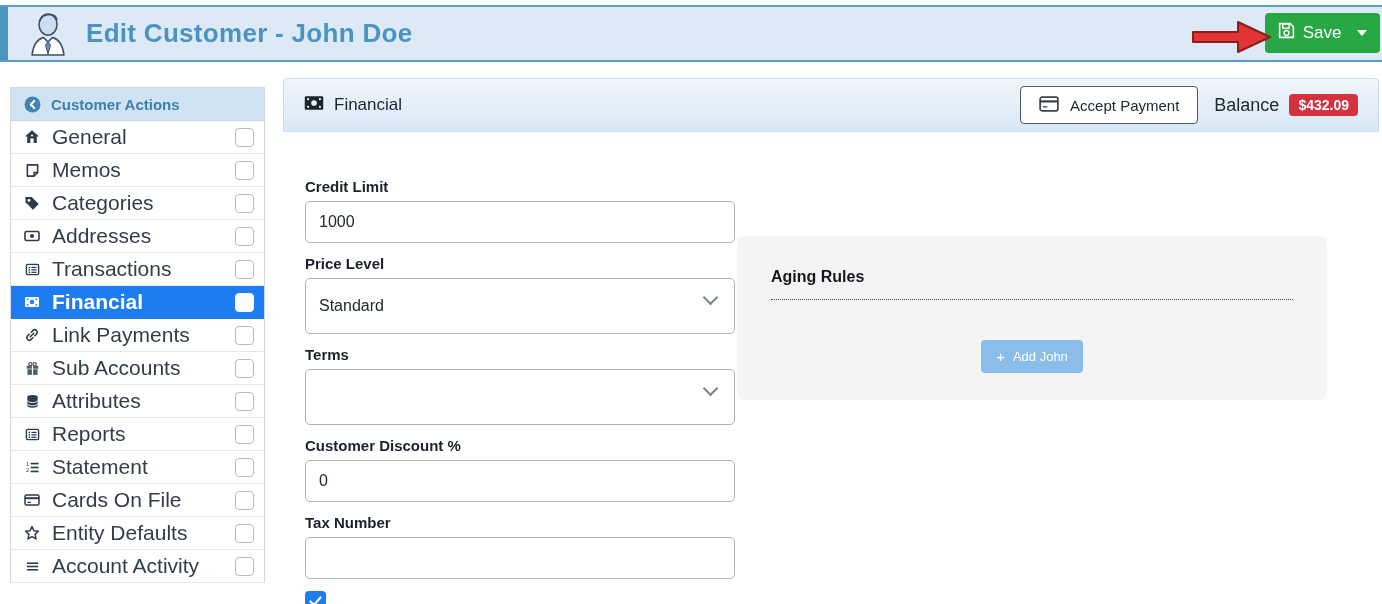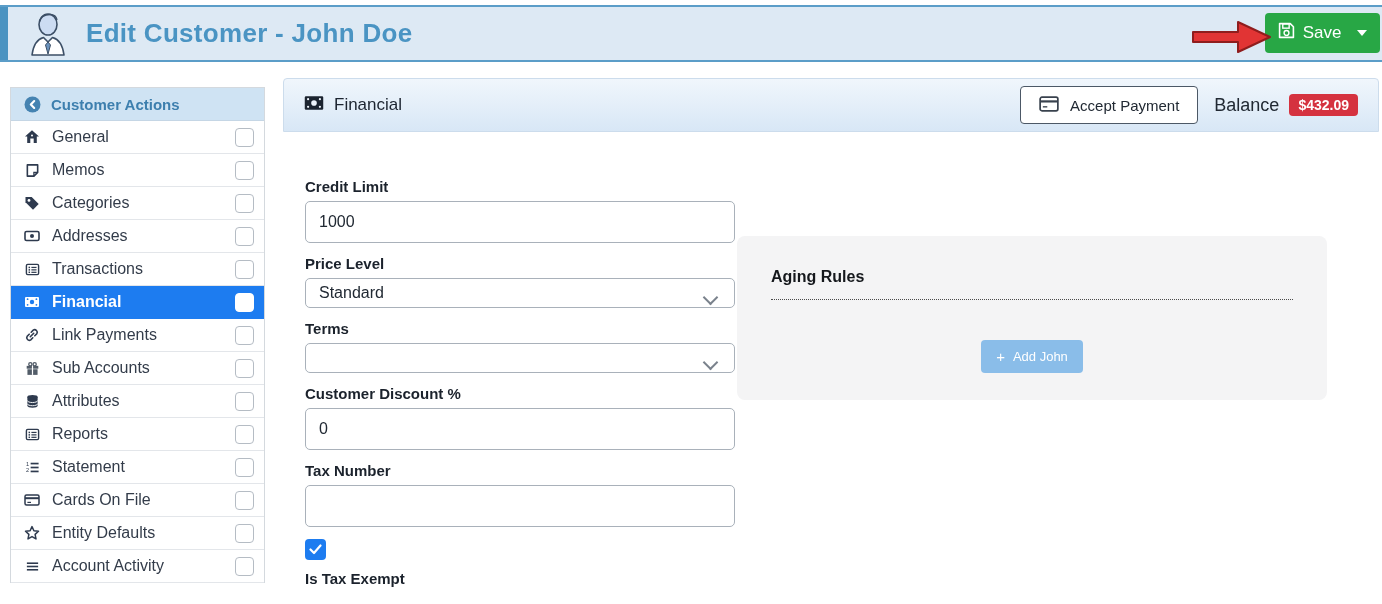--- a/index.html
+++ b/index.html
@@ -24,21 +24,21 @@
 
   
   .sidebar { position:absolute; left:10px; top:87px; width:255px;
     border:1px solid #d4d9de; border-bottom:none; background:#fff; }
   .side-header { height:33px; background:#cfe3f3; display:flex; align-items:center;
     gap:10px; padding:0 12px; border-bottom:1px solid #c5d6e5; }
   .side-header .shlabel { font-size:15px; font-weight:bold; color:#3d7fae; }
   .srow { height:33px; display:flex; align-items:center; gap:11px; padding:0 10px 0 12px;
     border-bottom:1px solid #e3e6ea; background:#fff; cursor:pointer; }
   .sicon { width:18px; display:flex; align-items:center; justify-content:center; flex:0 0 18px; }
-  .slabel { flex:1; font-size:16px; color:#333c4a; }
+  .slabel { flex:1; font-size:21px; color:#333c4a; }
   .scheck { width:19px; height:19px; border:1px solid #b5bcc4; border-radius:4px; background:#fff; flex:0 0 19px; }
   .srow.selected { background:#1d7cf0; border-bottom-color:#1d7cf0; }
   .srow.selected .slabel { color:#fff; font-weight:bold; }
   .srow.selected .scheck { border-color:#fff; }
 
   
   .panel { position:absolute; left:283px; top:78px; width:1096px; height:526px; }
   .panel-header { height:54px; background:linear-gradient(#f0f6fc,#d8e7f6);
     border:1px solid #ccdcec; border-radius:4px 4px 0 0;
     display:flex; align-items:center; padding:0 20px; }
@@ -50,21 +50,21 @@
   .balance-label { margin-left:16px; font-size:18px; color:#212933; }
   .balance-badge { margin-left:10px; background:#d5323f; color:#fff; font-weight:bold;
     font-size:14px; padding:3px 9px; border-radius:4px; }
 
   .panel-body { padding:22px 0 0 22px; position:relative;margin-top:24px; }
   .fgroup { width:430px; margin-bottom:12px; }
   .flabel { font-size:15px; font-weight:bold; color:#1b222c; margin-bottom:6px; }
   .finput { width:430px; height:42px; border:1px solid #a9b1ba; border-radius:5px;
     font-size:16px; color:#212933; padding:10px 13px; background:#fff;
     font-family:"Liberation Sans",sans-serif; }
-  .fselect { width:430px; height:30px; border:1px solid #a9b1ba; border-radius:5px;
+  .fselect { width:430px; height:56px; border:1px solid #a9b1ba; border-radius:5px;
     font-size:16px; color:#212933; padding:0 13px; background:#fff;
     display:flex; align-items:center; position:relative; cursor:pointer; }
   .chev { position:absolute; right:18px; top:13px; width:11px; height:11px;
     border-right:2px solid #7a828c; border-bottom:2px solid #7a828c;
     transform:rotate(45deg); }
   .check-row { display:flex; align-items:flex-start; gap:10px; margin-top:4px;flex-direction:column; }
   .checked-box { width:21px; height:21px; background:#1d7cf0; border-radius:4px;
     display:flex; align-items:center; justify-content:center; cursor:pointer; }
   .check-label { font-size:15px; font-weight:bold; color:#1b222c; }
 

